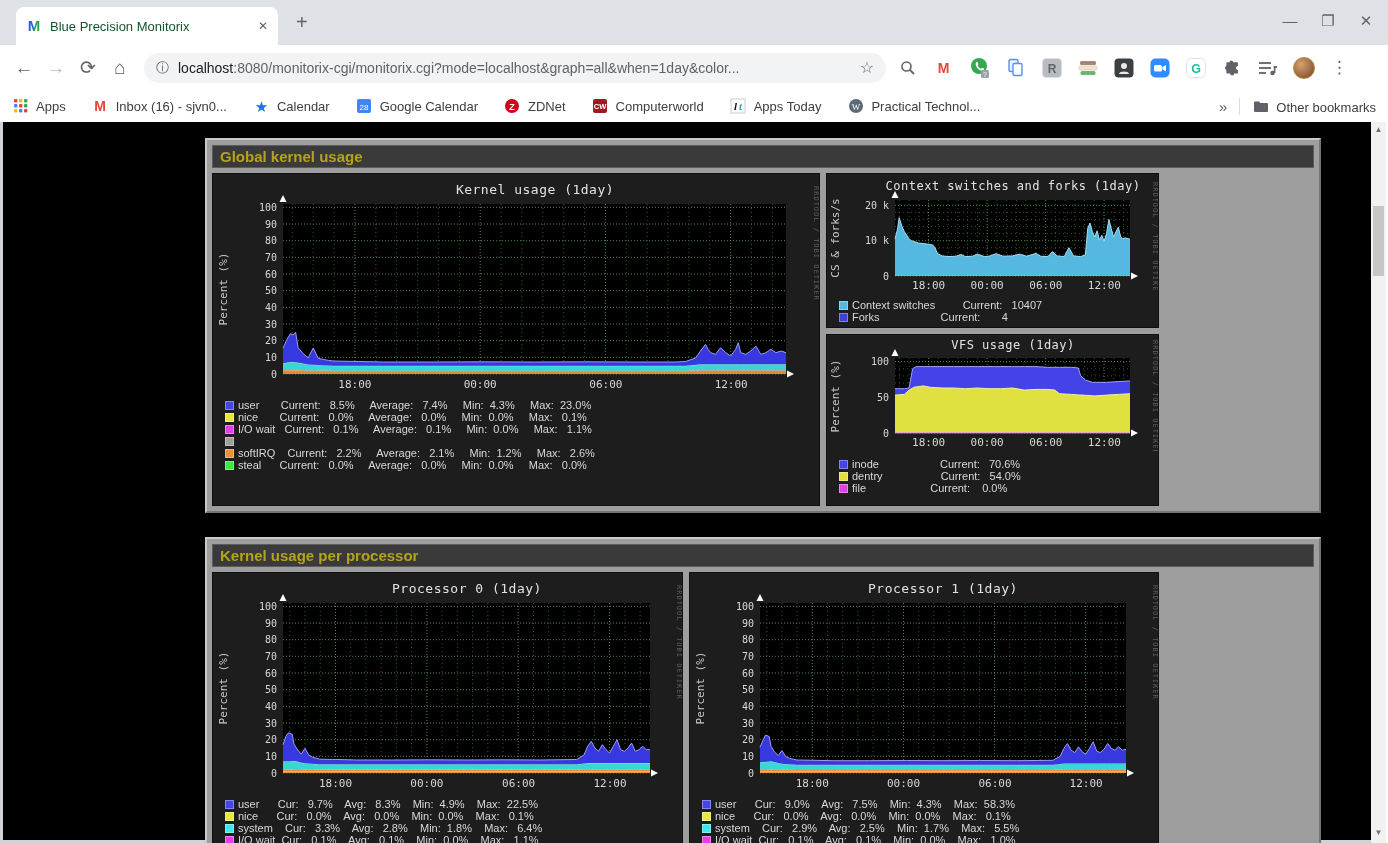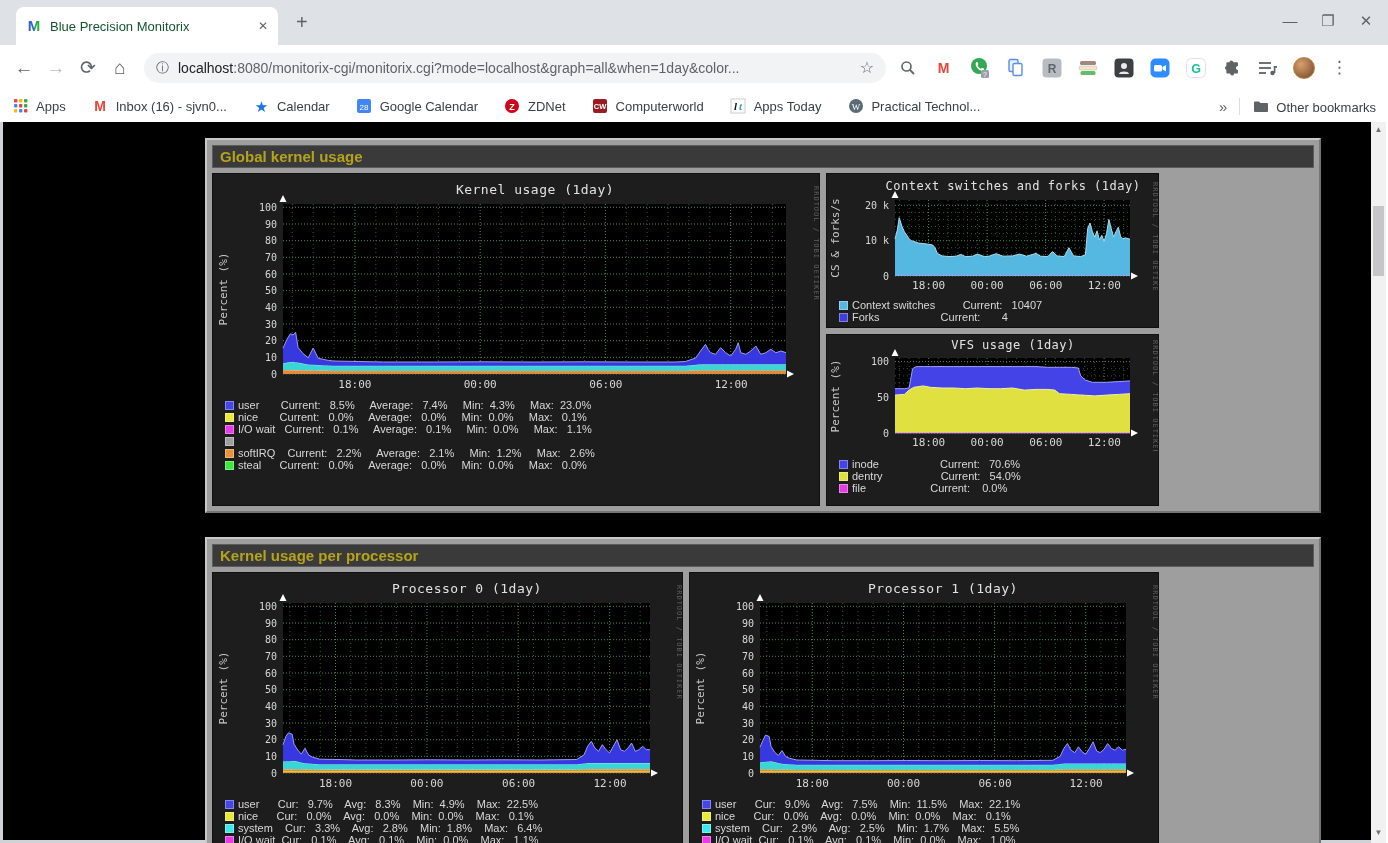--- a/index.html
+++ b/index.html
@@ -645,21 +645,21 @@
             <text x="305.0" y="214" text-anchor="middle" font-size="11" fill="#d8d8d8">06:00</text>
             <text x="396.1" y="214" text-anchor="middle" font-size="11" fill="#d8d8d8">12:00</text>
             <polygon points="66.5,28 73.5,28 70,21" fill="#ffffff"></polygon>
             <polygon points="437,196.5 437,203.5 444,200" fill="#ffffff"></polygon>
             <text x="253" y="20" text-anchor="middle" font-size="13" fill="#e2e2e2" letter-spacing="0.5">Processor 1  (1day)</text>
             <text transform="translate(14,115) rotate(-90)" text-anchor="middle" font-size="11" fill="#c8c8c8">Percent (%)</text>
             <text transform="translate(463,12) rotate(90)" font-size="7" fill="#5e5e5e" letter-spacing="1">RRDTOOL / TOBI OETIKER</text>
           </svg><div class="legend">
             <div class="lrow">
               <span class="swatch" style="background: rgb(69, 69, 232);"></span>
-              <span class="ltext">user      Cur:   9.0%    Avg:   7.5%    Min:  11.5%    Max:  22.1%</span>
+              <span class="ltext">user      Cur:   9.0%    Avg:   7.5%    Min:  4.3%    Max:  58.3%</span>
             </div>
             <div class="lrow">
               <span class="swatch" style="background: rgb(232, 232, 60);"></span>
               <span class="ltext">nice      Cur:   0.0%    Avg:   0.0%    Min:  0.0%    Max:   0.1%</span>
             </div>
             <div class="lrow">
               <span class="swatch" style="background: rgb(60, 232, 232);"></span>
               <span class="ltext">system    Cur:   2.9%    Avg:   2.5%    Min:  1.7%    Max:   5.5%</span>
             </div>
             <div class="lrow">

